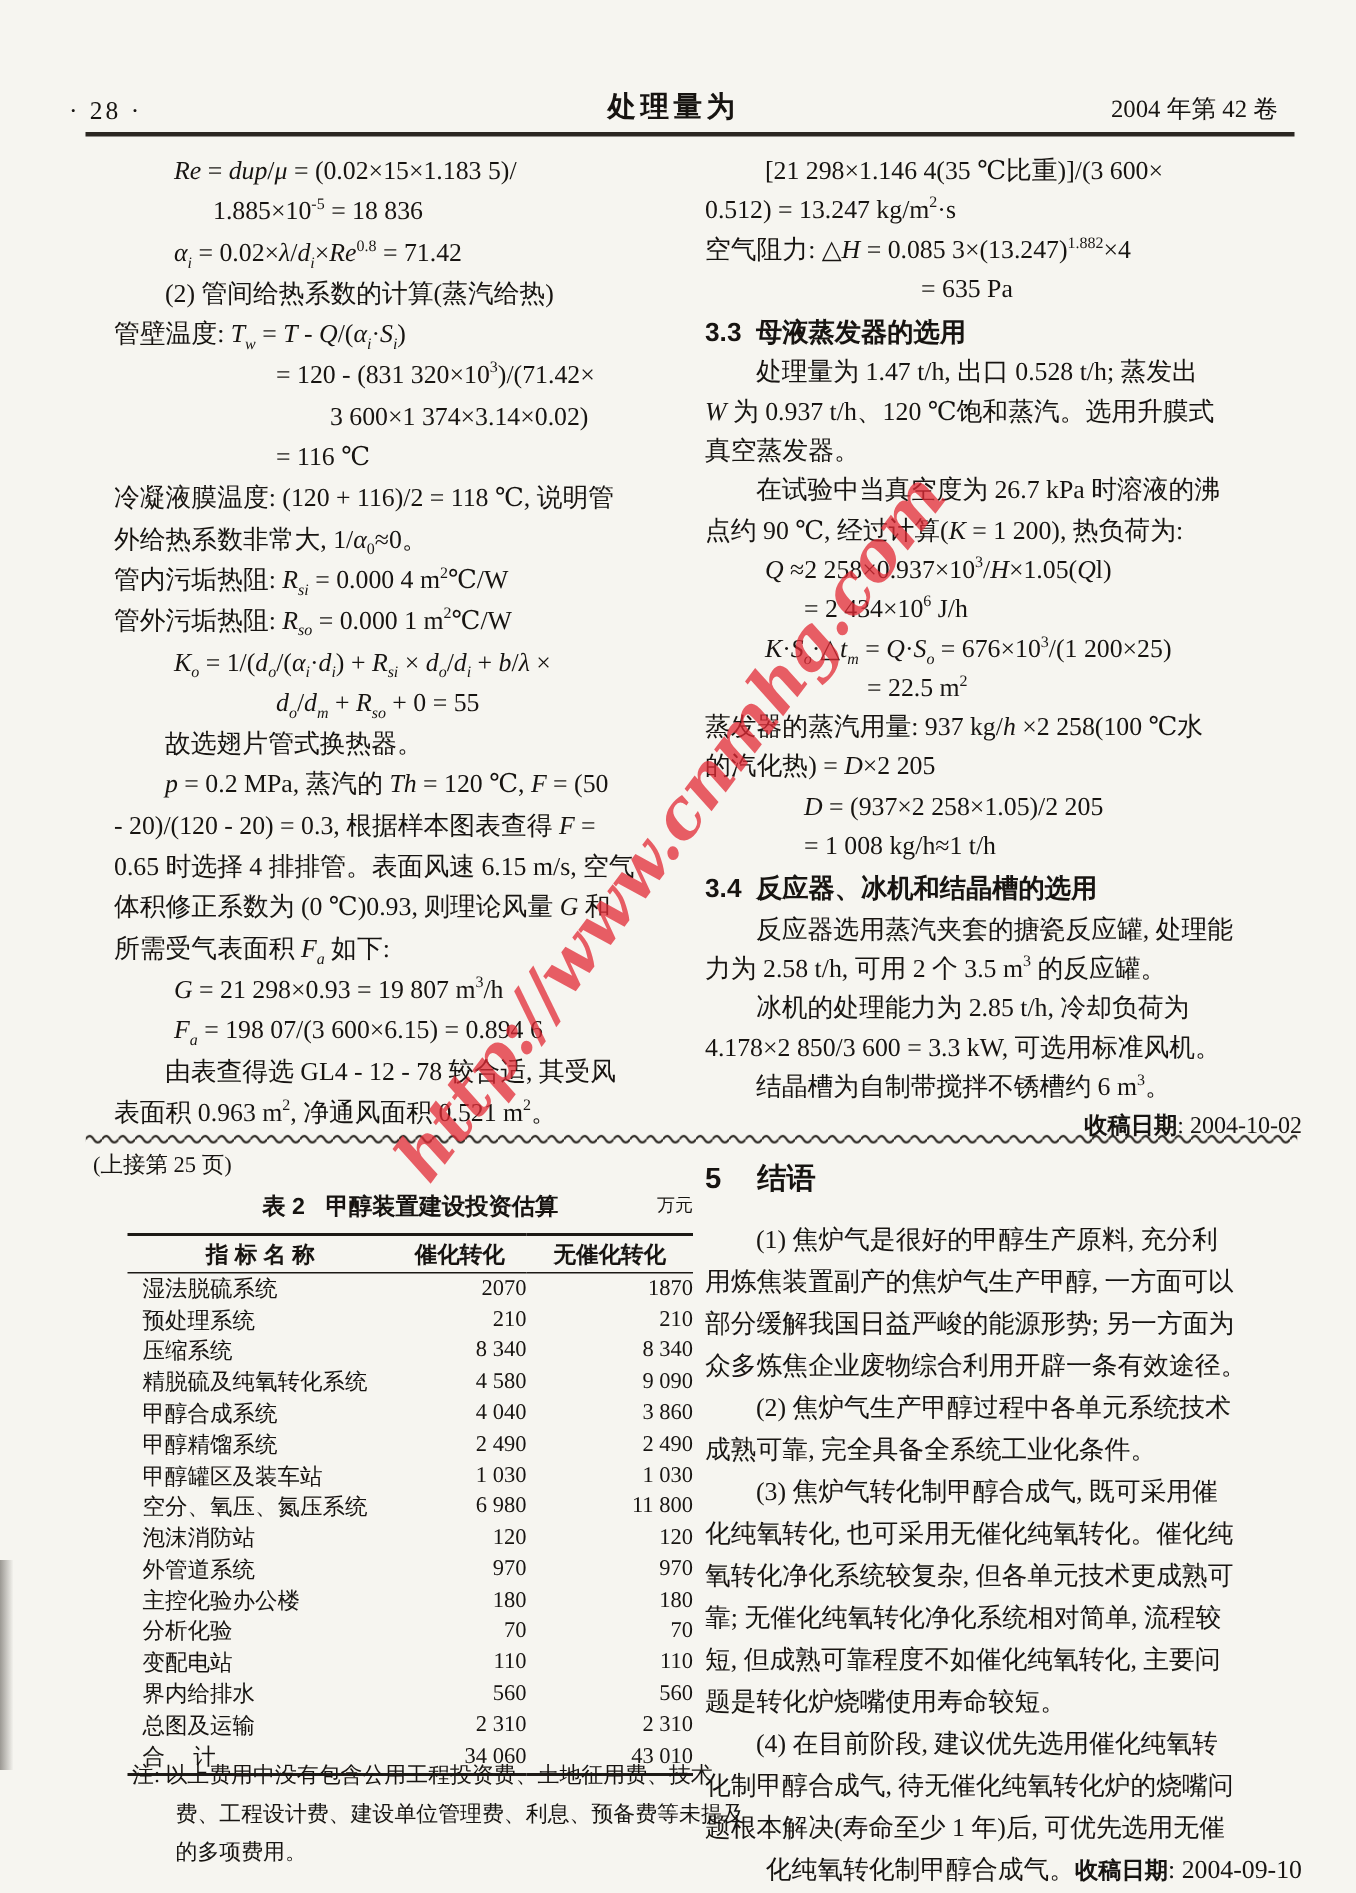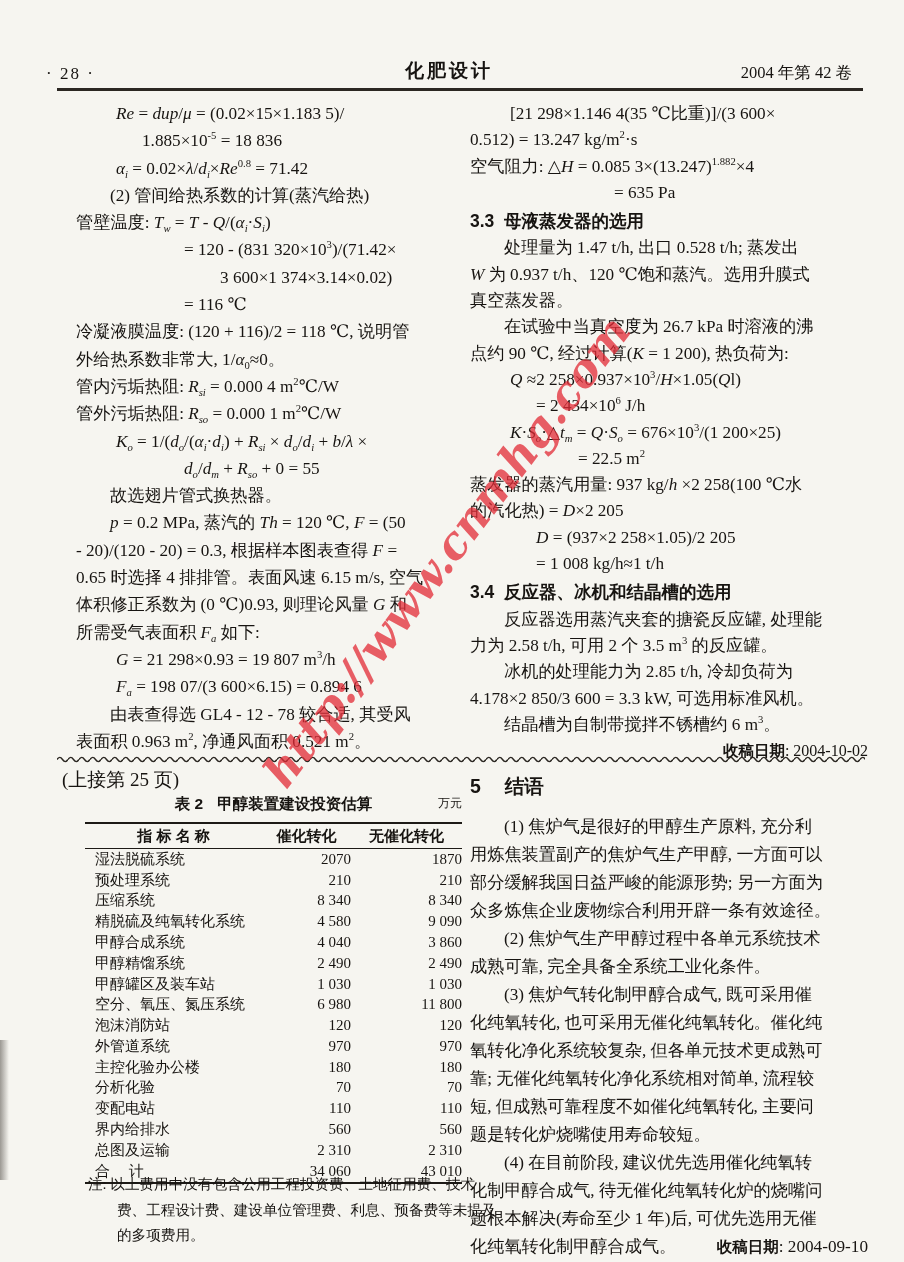--- a/index.html
+++ b/index.html
@@ -19,27 +19,27 @@
   .rc{left:470px;top:101px;width:398px;line-height:26.3px}
   .ln{white-space:nowrap}
   .p{text-indent:34px}
   .f1{padding-left:40px}
   .f2{padding-left:66px}
   .f3{padding-left:108px}
   .f4{padding-left:144px}
   .h{font-family:"Liberation Sans",sans-serif;font-weight:bold;font-size:17.5px;margin:2px 0 1px}
   .date{text-align:right;font-size:16px}
   .date b,.between b{font-family:"Liberation Sans",sans-serif;font-size:15.5px}
-  .between{display:flex;justify-content:space-between;align-items:baseline}
+  .between{display:flex;justify-content:flex-end;align-items:baseline}
   sub,sup{font-size:0.62em;line-height:0}
   i{font-style:italic}
   
   .wavy{position:absolute;left:57px;top:754px;width:808px;height:9px}
   
-  .cont{position:absolute;left:62px;top:767px;font-size:19px}
+  .cont{position:absolute;left:62px;top:767px;font-size:15px}
   .tblwrap{position:absolute;left:85px;top:794px;width:377px}
   .tcap{position:relative;text-align:center;font-family:"Liberation Sans",sans-serif;
         font-weight:bold;font-size:15.5px;padding-bottom:7px}
   .tcap .lab{margin-right:14px}
   .tcap .unit{position:absolute;right:0;top:1px;font-weight:normal;
               font-family:"Liberation Serif",serif;font-size:12px}
   table{width:100%;border-collapse:collapse;font-size:15px;
         border-top:2.3px solid #1d1a16;border-bottom:2.3px solid #1d1a16}
   thead th{font-family:"Liberation Sans",sans-serif;font-weight:bold;font-size:15px;
            padding:3px 0 2px;border-bottom:1.3px solid #1d1a16}
@@ -61,21 +61,21 @@
   .smudge{position:absolute;left:0;top:1040px;width:9px;height:140px;
           background:linear-gradient(to right,rgba(45,40,34,.45),transparent)}
 </style>
 </head>
 <body>
 
 <div class="page">
 
   <div class="hdr">
     <span class="pn">· 28 ·</span>
-    <span class="jt">化肥设计</span>
+    <span class="jt">处理量为</span>
     <span class="iss">2004 年第 42 卷</span>
   </div>
   <div class="hrule"></div>
 
   <div class="col lc">
       <div class="ln f1"><i>Re</i> = <i>dup</i>/<i>μ</i> = (0.02×15×1.183 5)/</div>
       <div class="ln f2">1.885×10<sup>-5</sup> = 18 836</div>
       <div class="ln f1"><i>α<sub>i</sub></i> = 0.02×<i>λ</i>/<i>d<sub>i</sub></i>×<i>Re</i><sup>0.8</sup> = 71.42</div>
       <div class="ln p">(2) 管间给热系数的计算(蒸汽给热)</div>
       <div class="ln">管壁温度: <i>T<sub>w</sub></i> = <i>T</i> - <i>Q</i>/(<i>α<sub>i</sub></i>·<i>S<sub>i</sub></i>)</div>

